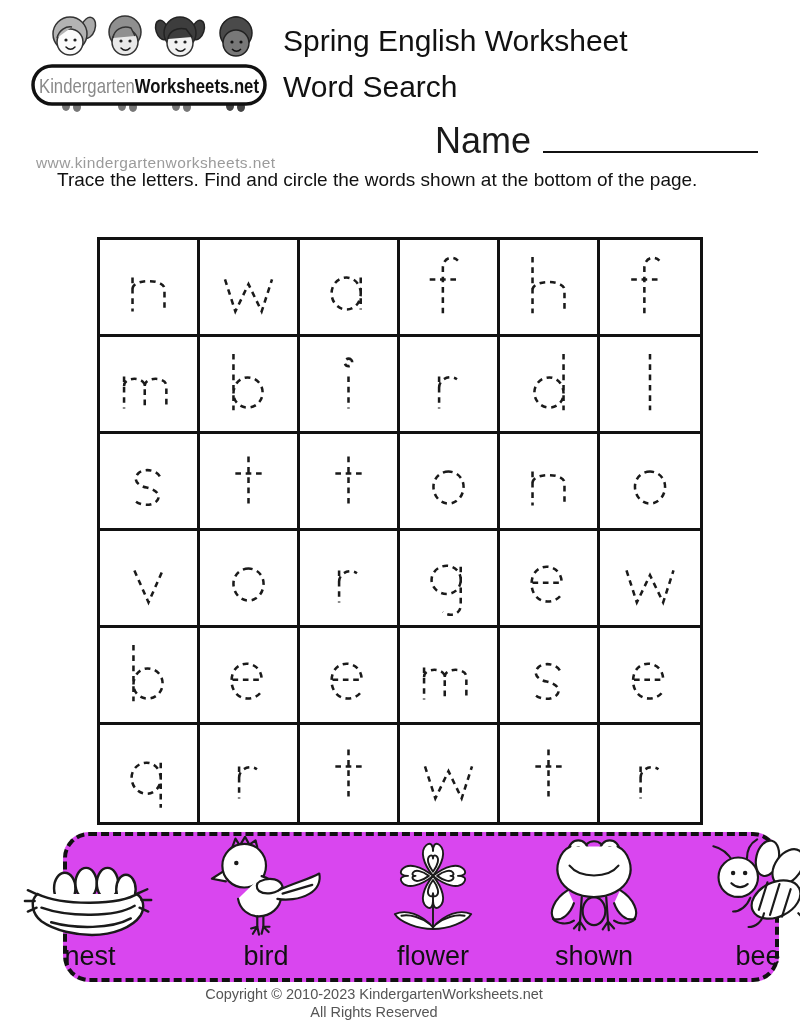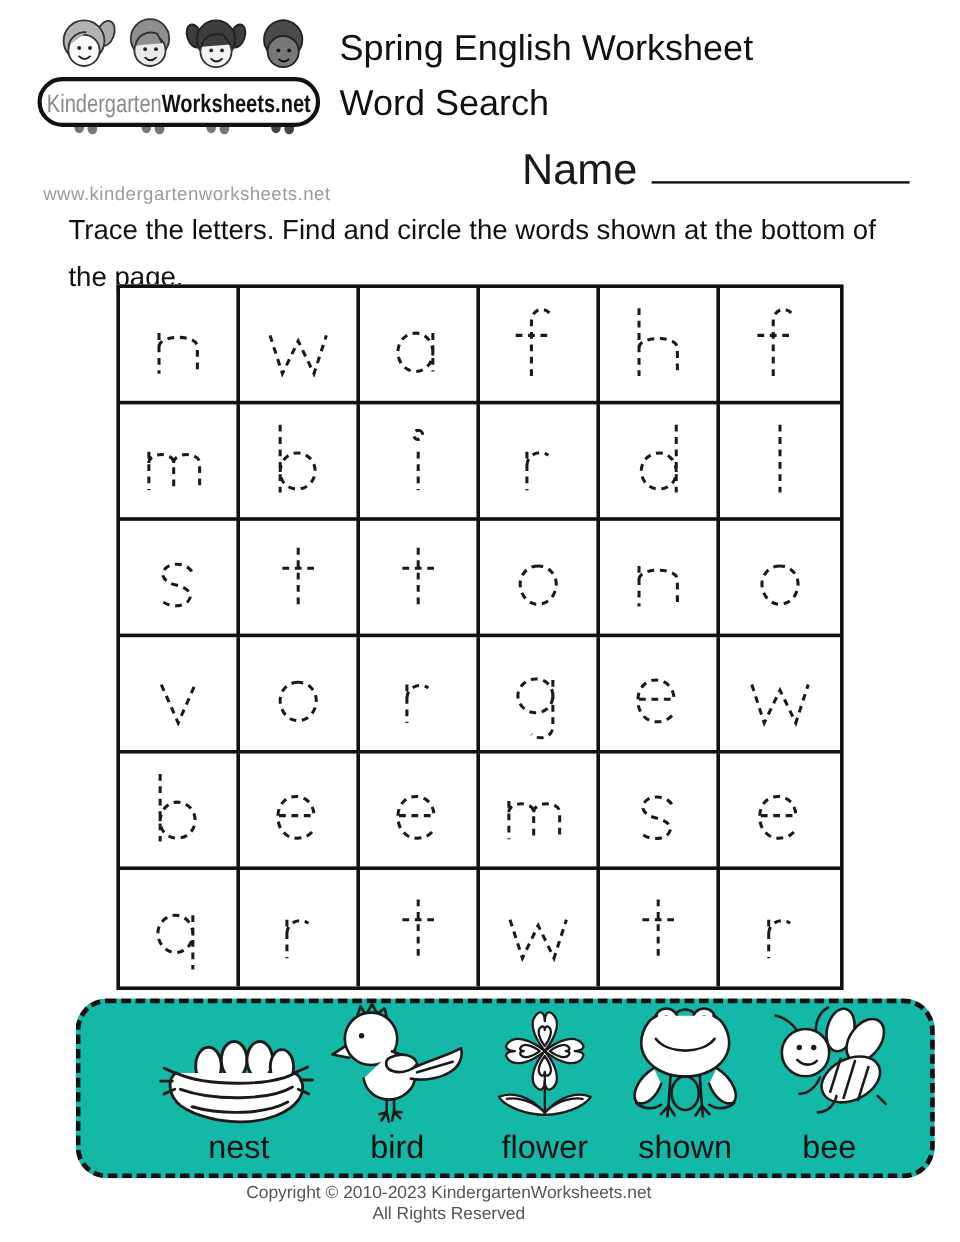--- a/index.html
+++ b/index.html
@@ -7,38 +7,38 @@
        font-family:"Liberation Sans", sans-serif;color:#1a1a1a;overflow:hidden;}
 
   
   .logo{position:absolute;left:30px;top:6px;width:238px;height:106px;}
   .www{position:absolute;left:36px;top:114px;font-size:15.5px;color:#9b9b9b;letter-spacing:.4px;margin-top:40px;}
   .title{position:absolute;left:283px;top:18px;font-size:30px;line-height:46px;color:#111;}
   .name-row{position:absolute;left:435px;top:120px;font-size:36px;}
   .name-line{display:inline-block;width:215px;border-bottom:2px solid #111;height:26px;margin-left:12px;}
 
   
-  .instructions{position:absolute;left:57px;top:172px;width:695px;
-                font-size:23px;line-height:39px;color:#111;}
+  .instructions{position:absolute;left:57px;top:160px;width:695px;
+                font-size:19px;line-height:39px;color:#111;}
 
   
   .grid{position:absolute;left:97px;top:237px;display:grid;
         grid-template-columns:repeat(6,100px);grid-template-rows:repeat(6,97px);
         border:3px solid #111;background:#fff;}
   .cell{border-right:3px solid #111;border-bottom:3px solid #111;
         display:flex;align-items:center;justify-content:center;}
   .cell:nth-child(6n){border-right:none;}
   .cell:nth-child(n+31){border-bottom:none;}
   .cell svg{display:block;}
 
   
   .word-box{position:absolute;left:63px;top:832px;width:664px;height:142px;
-            border:4px dashed #111;border-radius:26px;background:#14b8a6;
-            display:flex;justify-content:flex-end;align-items:flex-end;
-            padding:0 22px;box-sizing:content-box;}
+            border:4px dashed #111;border-radius:26px;background:#d946ef;
+            display:flex;justify-content:center;align-items:flex-end;
+            padding:0 22px;box-sizing:content-box;gap:44px;}
   .bank-item{display:flex;flex-direction:column;align-items:center;justify-content:flex-end;height:100%;}
   .bank-item svg{display:block;}
   .bank-label{font-size:27px;color:#111;margin:2px 0 6px 0;}
 
   
   .footer{position:absolute;left:0;top:985px;width:748px;text-align:center;
           font-size:14.5px;line-height:18px;color:#555;}
 
   .ink{stroke:#1a1a1a;fill:none;stroke-linecap:round;stroke-linejoin:round;}
 </style>

